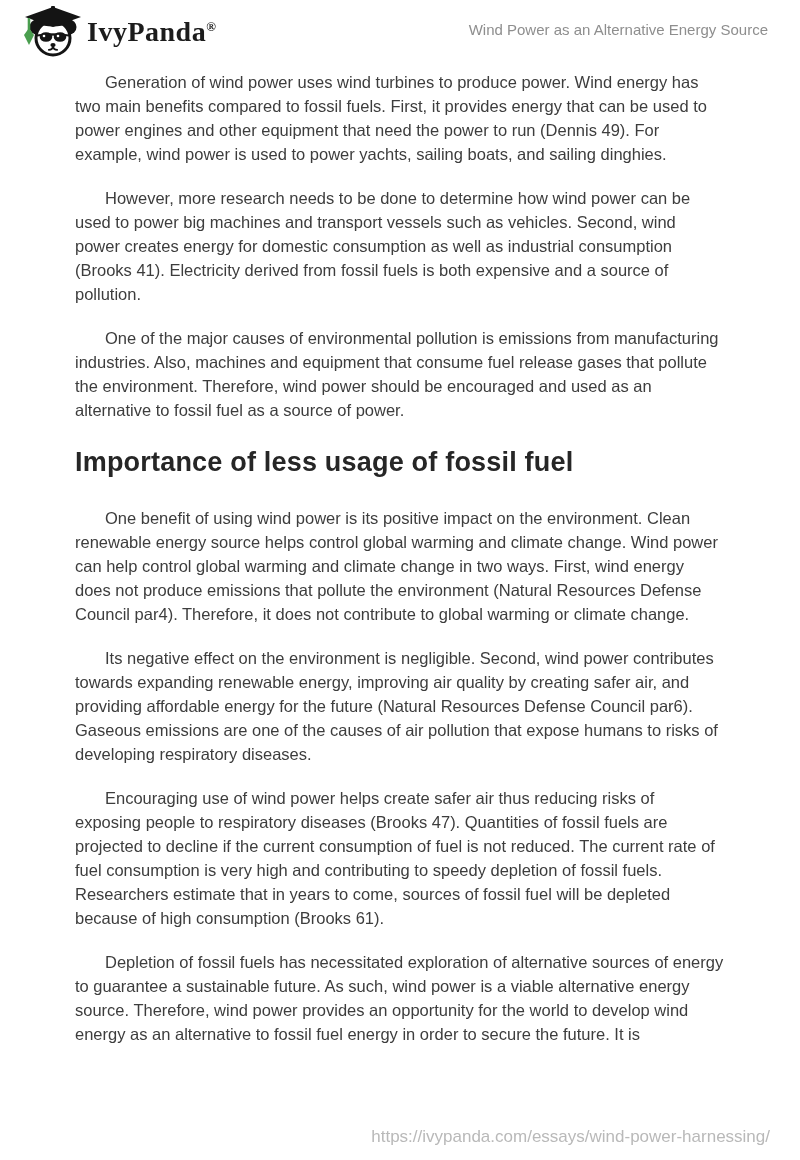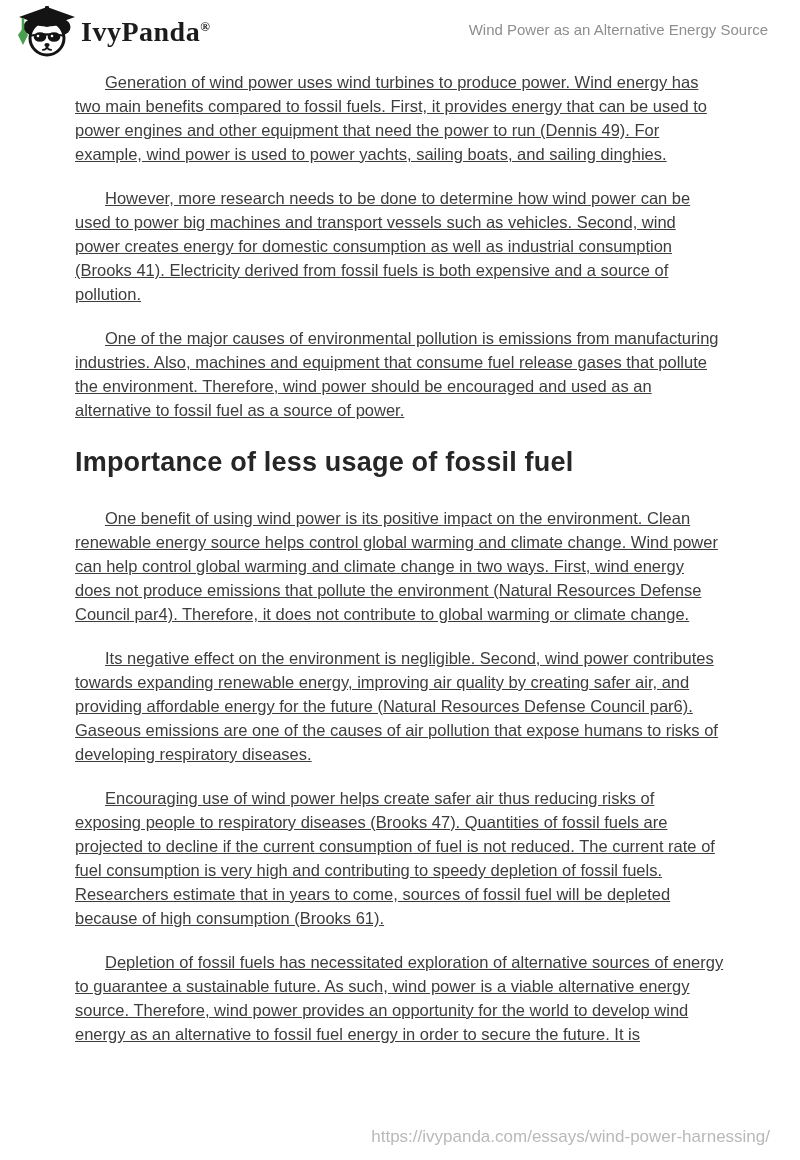--- a/index.html
+++ b/index.html
@@ -14,21 +14,21 @@
     background: #ffffff;
     font-family: "Liberation Sans", sans-serif;
     overflow: hidden;
     margin: 0 auto;
   }
   
   .header {
     display: flex;
     justify-content: space-between;
     align-items: flex-start;
-    padding: 6px 32px 0 14px;
+    padding: 6px 32px 0 20px;
     height: 58px;
   }
   .logo {
     display: flex;
     align-items: center;
     gap: 5px;
     cursor: pointer;
   }
   .logo-icon {
     width: 62px;
@@ -59,21 +59,20 @@
   .content {
     padding: 6px 76px 0 75px;
     color: #3d3d3d;
     font-size: 16.5px;
     line-height: 24px;
   }
   .content p {
     margin: 0 0 20px 0;
     text-indent: 30px;
     text-align: left;
-    text-decoration: underline;
   }
   .content h2 {
     font-size: 27px;
     line-height: 32px;
     color: #262626;
     margin: 24px 0 28px 0;
     font-weight: bold;
     letter-spacing: 0.2px;
   }
   

